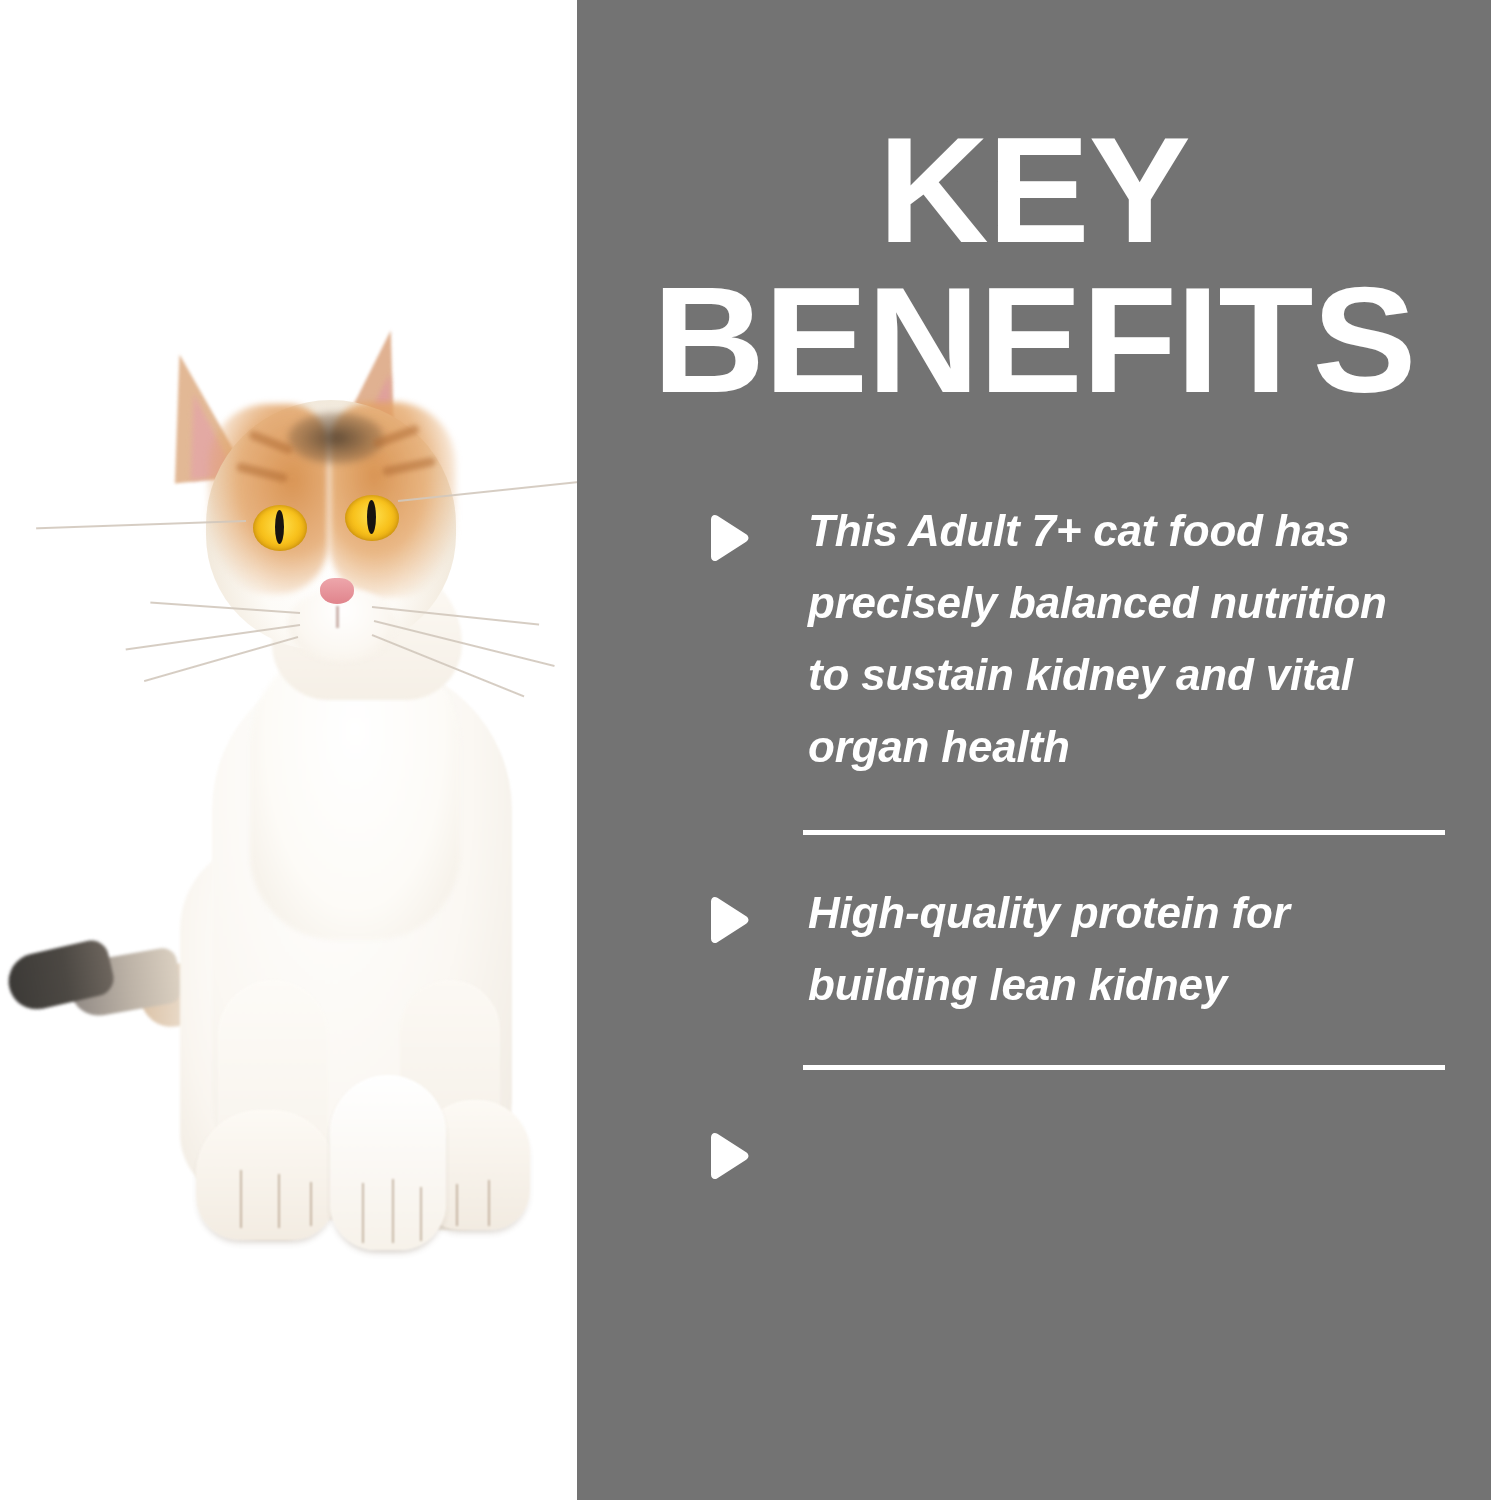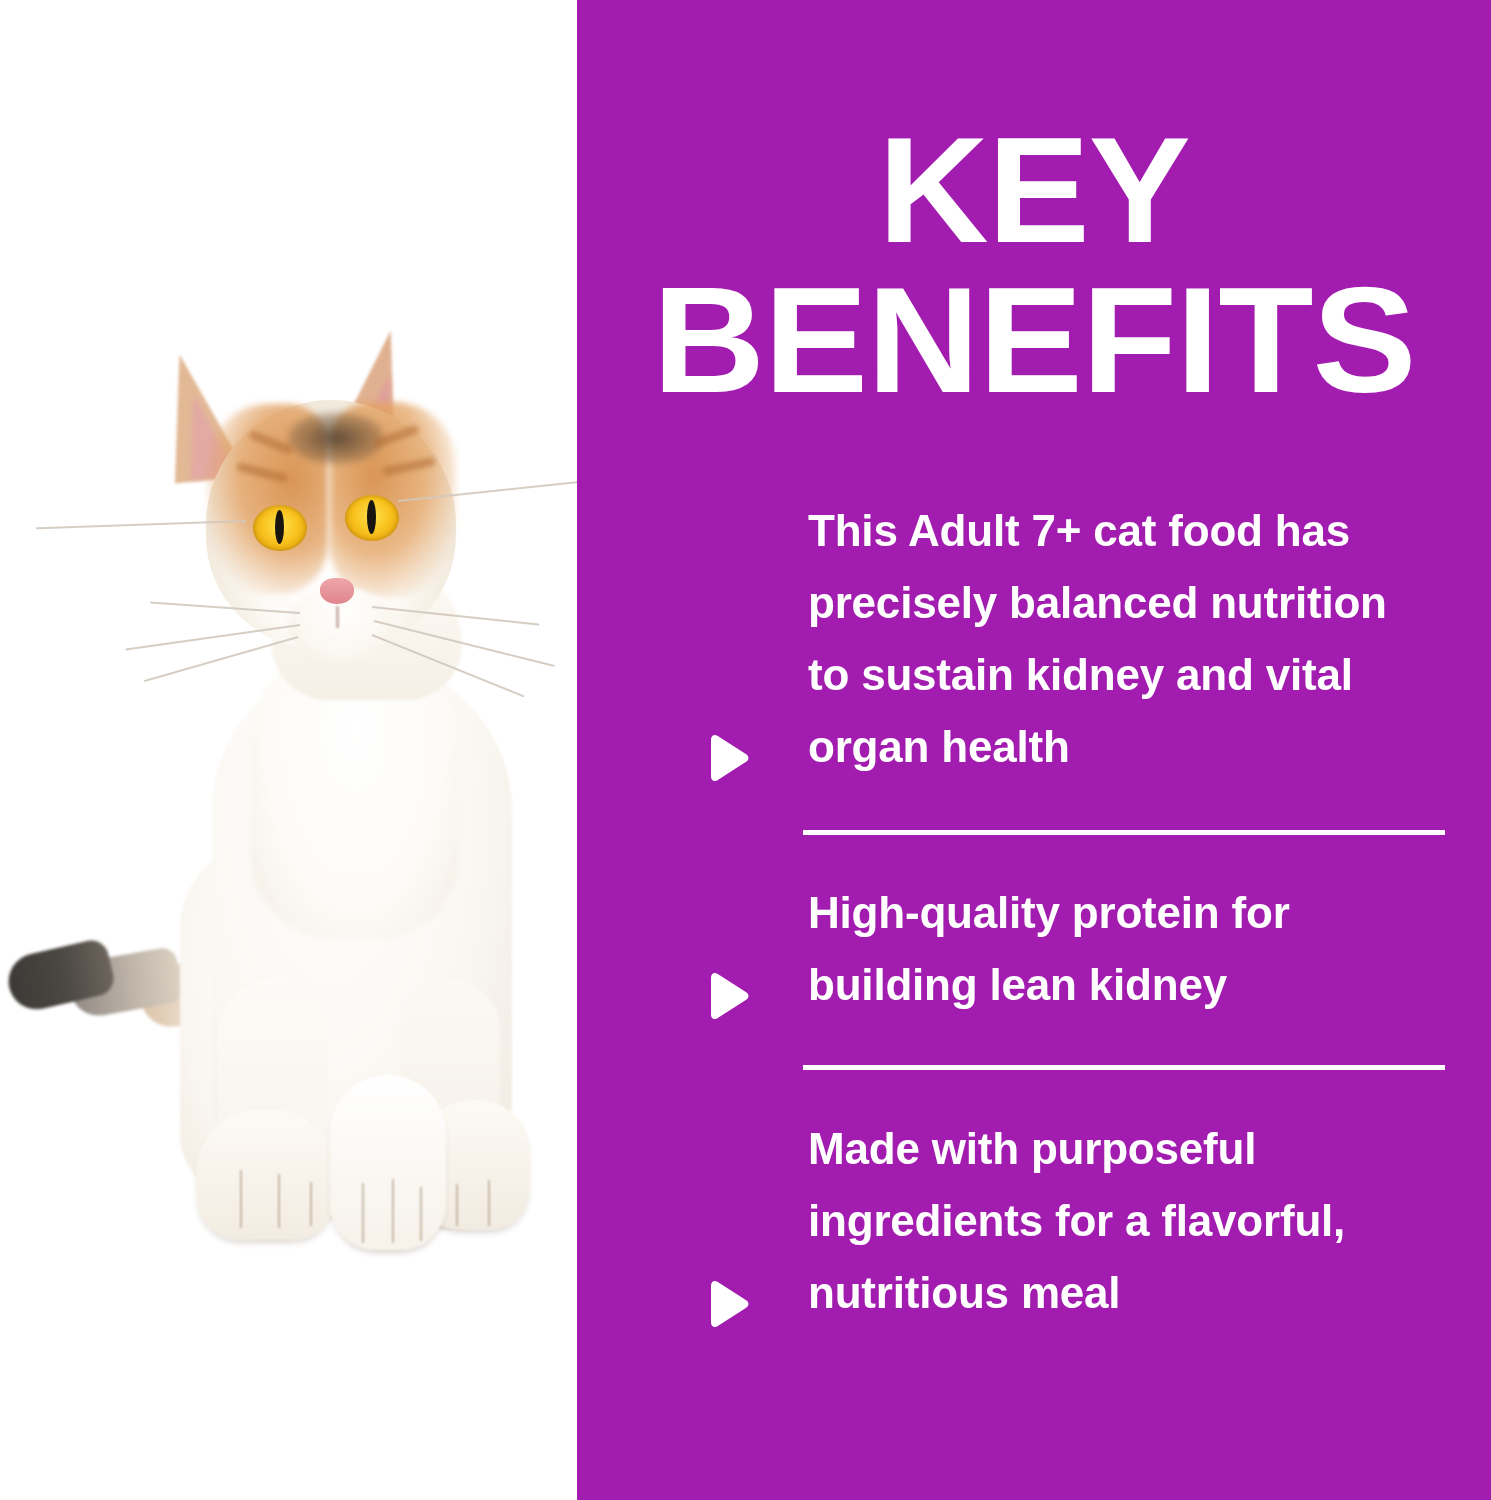--- a/index.html
+++ b/index.html
@@ -265,21 +265,21 @@
     transform-origin: left center;
   }
 
   
   .benefits-panel {
     position: absolute;
     left: 577px;
     top: 0;
     width: 914px;
     height: 1500px;
-    background: #a21caf;
+    background: #737373;
   }
 
   .title-block {
     position: absolute;
     left: 0;
     top: 118px;
     width: 914px;
     text-align: center;
   }
   .title-line {
@@ -304,23 +304,24 @@
 
   .benefits-list {
     position: absolute;
     left: 0;
     top: 495px;
     width: 914px;
   }
 
   .benefit-row {
     display: flex;
-    align-items: flex-end;
+    align-items: flex-start;
     padding-left: 128px;
     box-sizing: border-box;
+    font-style: italic;
   }
 
   .benefit-arrow {
     flex: 0 0 auto;
     width: 46px;
     height: 50px;
     margin-right: 57px;
     margin-top: 18px;
   }
   .benefit-arrow svg { display: block; }
@@ -452,19 +453,18 @@
       <div class="sp-after-2"></div>
       <div class="benefit-divider"></div>
       <div class="sp-before-3"></div>
 
       <div class="benefit-row">
         <span class="benefit-arrow">
           <svg width="46" height="50" viewBox="0 0 46 50" aria-hidden="true">
             <path d="M6 6.5 C6 2.6 9.2 0.6 12.4 2.8 L41.2 21.3 C44.2 23.2 44.2 26.8 41.2 28.7 L12.4 47.2 C9.2 49.4 6 47.4 6 43.5 Z" fill="#ffffff"></path>
           </svg>
         </span>
-        <div class="benefit-text">Made with purposeful ingredients for a flavorful, nutritious meal</div>
       </div>
 
     </div>
   </div>
 
 </div>
 
 </body></html>

